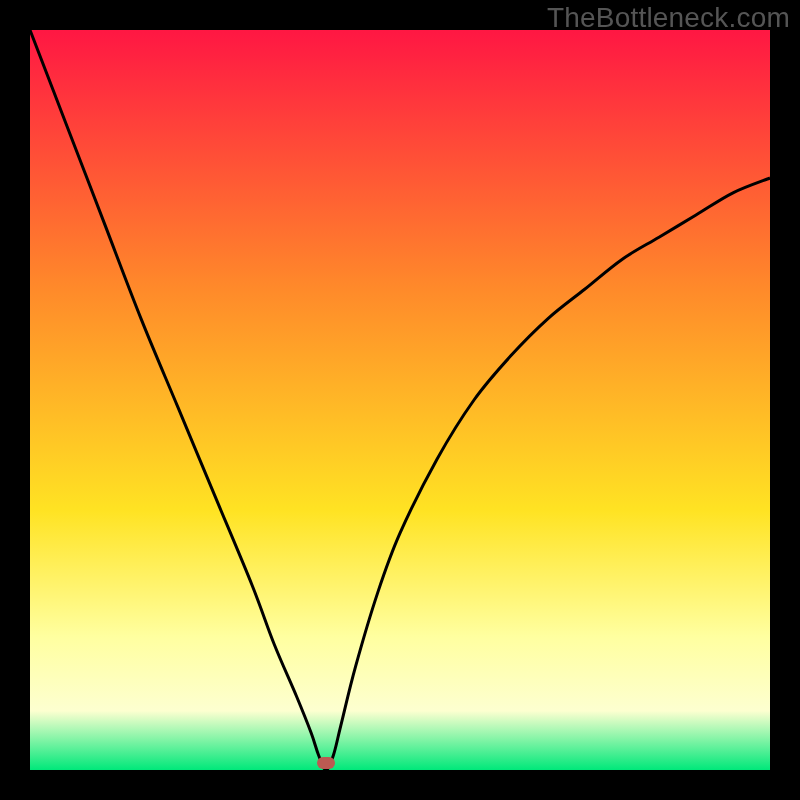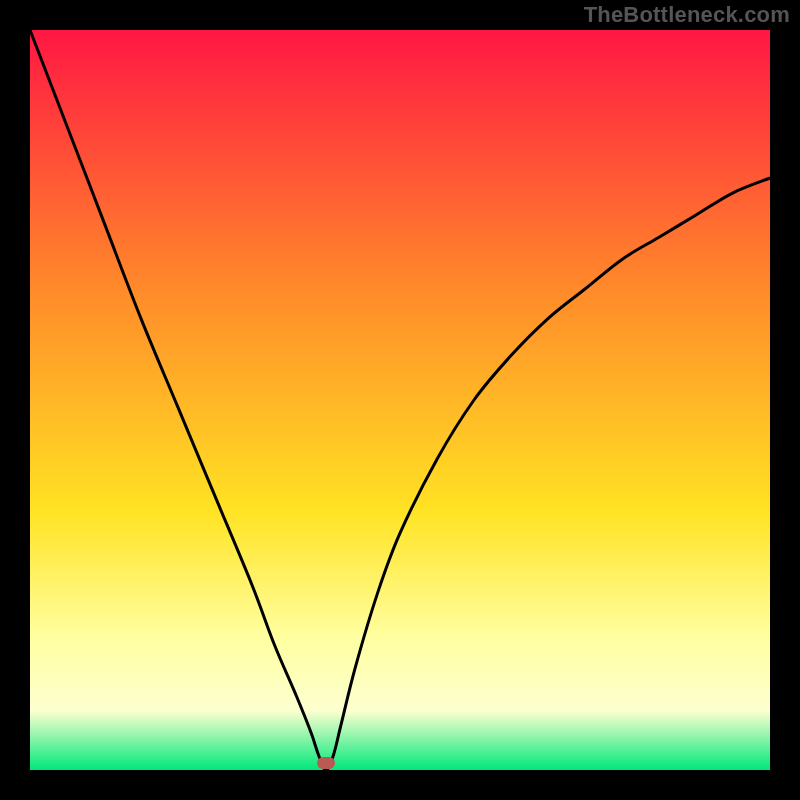--- a/index.html
+++ b/index.html
@@ -15,22 +15,22 @@
     position: relative;
     width: 800px;
     height: 800px;
     background: #000;
   }
   .attribution {
     position: absolute;
     top: 2px;
     right: 10px;
     color: #555;
-    font-size: 22px;
-    font-weight: 700;
+    font-size: 28px;
+    font-weight: 400;
     letter-spacing: 0.2px;
   }
   .plot-area {
     position: absolute;
     left: 30px;
     top: 30px;
     width: 740px;
     height: 740px;
   }
   .gradient-bg {

